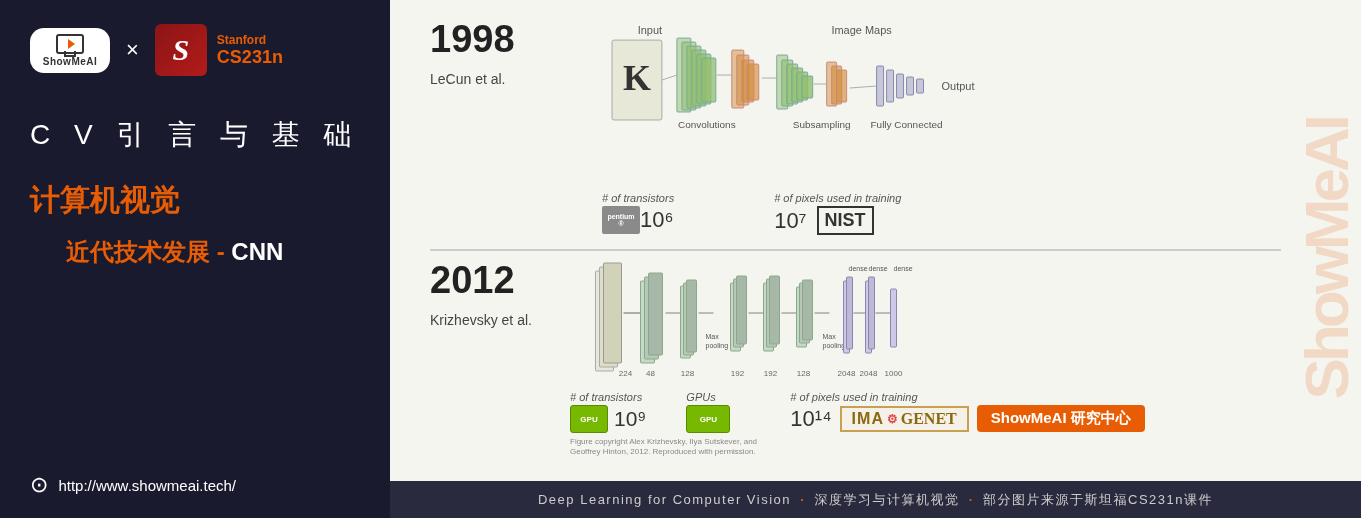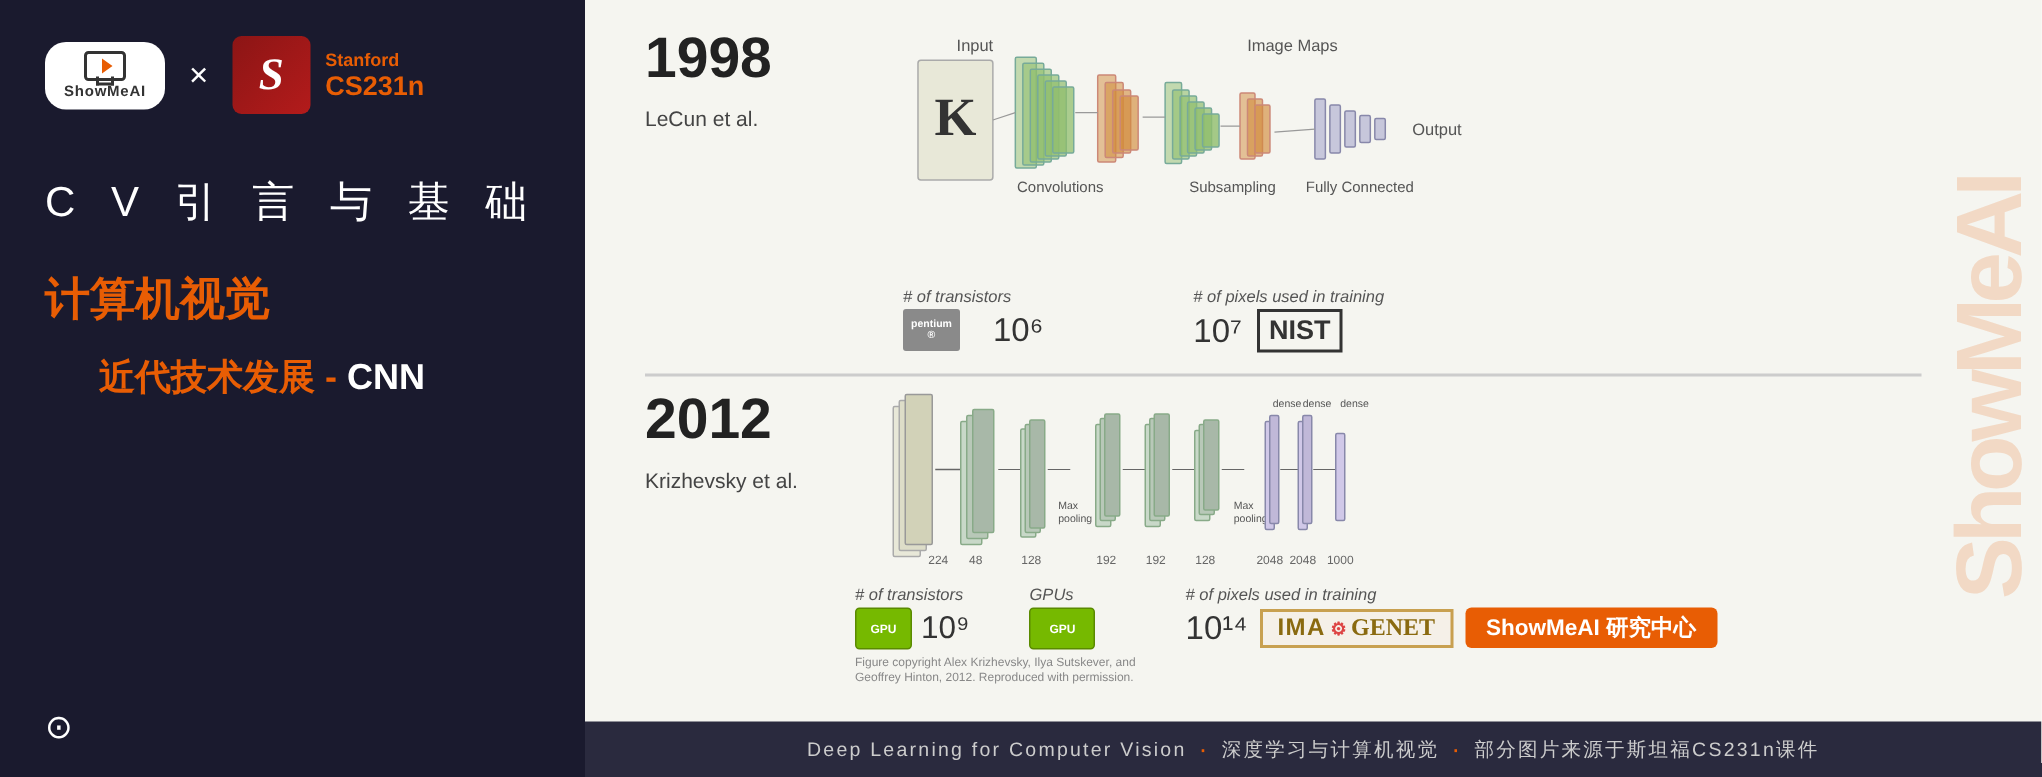--- a/index.html
+++ b/index.html
@@ -355,20 +355,21 @@
   <div class="cv-title">C V 引 言 与 基 础</div>
 
   <div class="course-title">计算机视觉</div>
 
   <div class="lesson-title">
     <span>近代技术发展</span><span> - </span><span class="cnn-text">CNN</span>
   </div>
 
   <div class="website-row">
     <span class="compass-icon">⊙</span>
+    <a class="website-link" href="#">http://www.showmeai.tech/</a>
   </div>
 </div>
 
 <div class="main-content">
 
   <div class="watermark">
     <span class="watermark-text">ShowMeAI</span>
   </div>
 
   <div class="content-area">
@@ -427,21 +428,21 @@
           <line x1="60" y1="60" x2="75" y2="55" stroke="#999" stroke-width="0.8"></line>
           <line x1="115" y1="55" x2="130" y2="55" stroke="#999" stroke-width="0.8"></line>
           <line x1="160" y1="58" x2="175" y2="58" stroke="#999" stroke-width="0.8"></line>
           <line x1="212" y1="64" x2="225" y2="64" stroke="#999" stroke-width="0.8"></line>
           <line x1="248" y1="68" x2="275" y2="66" stroke="#999" stroke-width="0.8"></line>
         </svg>
 
         <div class="stats-row" style="margin-top:2px;">
           <div class="stat-item">
             <span class="stat-label"># of transistors</span>
-            <div style="display:flex;align-items:center;gap:22px;">
+            <div style="display:flex;align-items:center;gap:0;">
 
               <div style="background:#8a8a8a;border-radius:2px;width:38px;height:28px;display:flex;align-items:center;justify-content:center;">
                 <span style="color:#fff;font-size:7px;font-weight:700;line-height:1;text-align:center;">pentium<br>®</span>
               </div>
               <span style="font-size:22px;color:#333;">10⁶</span>
             </div>
           </div>
           <div class="stat-item" style="margin-left:60px;">
             <span class="stat-label"># of pixels used in training</span>
             <div style="display:flex;align-items:center;gap:10px;">

